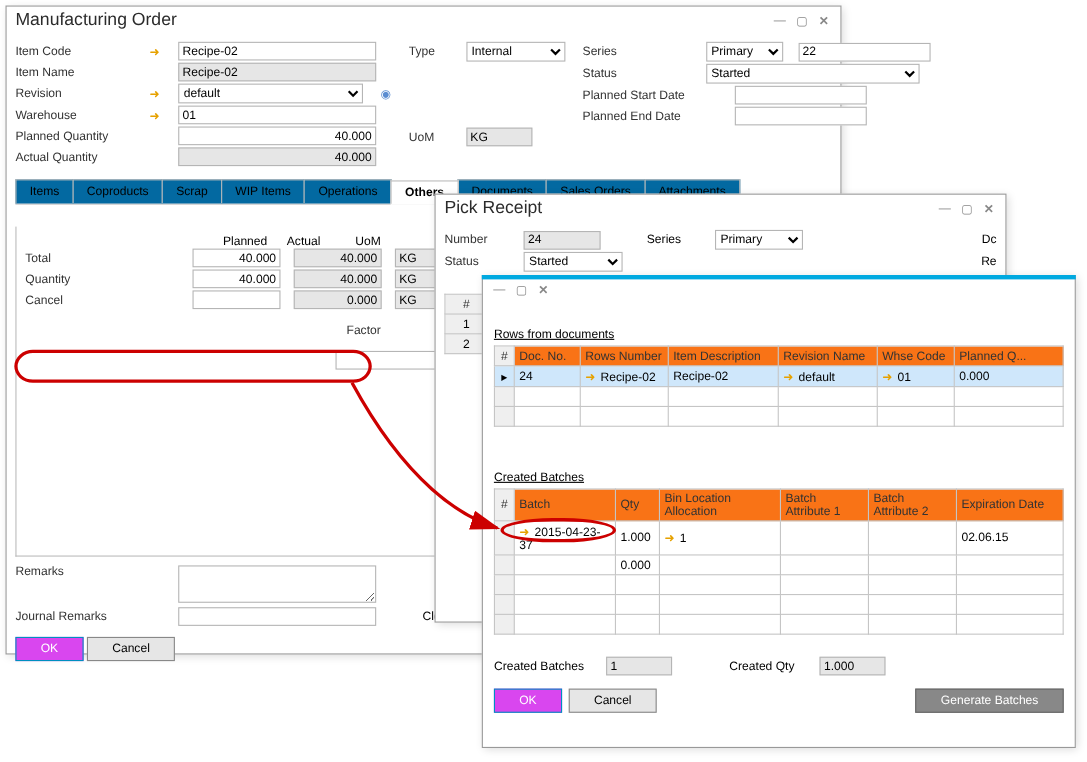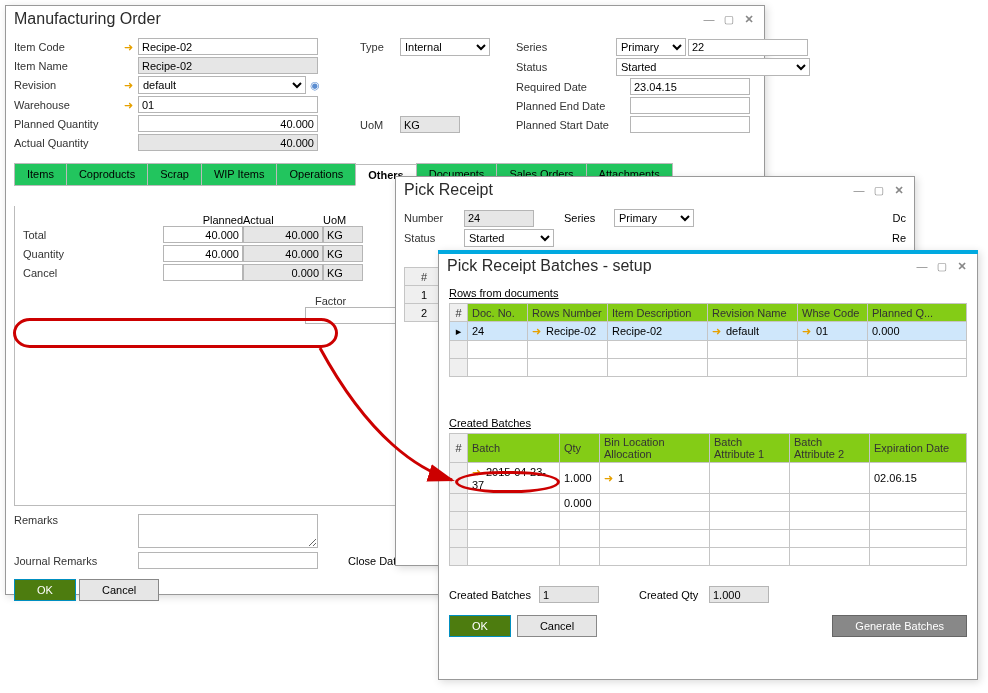--- a/index.html
+++ b/index.html
@@ -4,40 +4,40 @@
 <style>
   * { box-sizing: border-box; font-family: Tahoma, Arial, sans-serif; font-size: 11px; }
   body { margin: 0; padding: 0; width: 988px; height: 693px; position: relative; background: #fff; overflow: hidden; }
   .window { position: absolute; background: #fff; border: 1px solid #999; box-shadow: 2px 2px 8px rgba(0,0,0,.15); }
   .titlebar { display:flex; align-items:center; justify-content:space-between; padding: 4px 8px 6px 8px; border-bottom: 0; }
   .titlebar .title { font-size: 16px; color:#2b2b2b; }
   .win-controls { display:flex; gap:6px; color:#888; }
   .win-controls span { width:14px; text-align:center; cursor:default; }
   .win-controls .x { font-weight:bold; }
   .pr-bar { height:4px; background:#00a9e0; margin: -1px; }
-  .row { display:flex; align-items:center; margin-bottom:2px; }
+  .row { display:flex; align-items:center; margin-bottom:2px;gap:12px; }
   .lab { width:110px; color:#333; }
   .arrow { color:#e6a100; font-size:12px; margin-right:2px; display:inline-block; width:12px; }
   .arrow::before { content:"➜"; font-size:11px; }
   input.txt, .txt { height:17px; padding:1px 3px; border:1px solid #b5b5b5; background:#fff; }
   .ro { background:#e6e6e6 !important; }
   .right { text-align:right; }
   select.sel { height:18px; border:1px solid #b5b5b5; background:#fff; }
   .tabs { display:flex; border-bottom:1px solid #bbb; margin:4px 0 0 0; }
-  .tab { padding:4px 12px; border:1px solid #bbb; border-bottom:none; background:#22c55e; margin-right:-1px; cursor:default; }
+  .tab { padding:4px 12px; border:1px solid #bbb; border-bottom:none; background:#0369a1; margin-right:-1px; cursor:default; }
   .tab.active { background:#fff; font-weight:bold; border-bottom:1px solid #fff; position:relative; top:1px; }
   .panel { border:1px solid #bbb; border-top:none; padding:8px; }
   .btn { padding:4px 22px; border:1px solid #888; background:#e6e6e6; cursor:default; }
-  .btn.primary { background:#4d7c0f; color:#fff; border-color:#008fc0; }
+  .btn.primary { background:#d946ef; color:#fff; border-color:#008fc0; }
   table.grid { border-collapse:collapse; width:100%; }
   table.grid th, table.grid td { border:1px solid #c5c5c5; padding:2px 4px; height:18px; background:#fff; text-align:left; }
-  table.grid th { background:#84cc16; font-weight:normal; color:#333; }
+  table.grid th { background:#f97316; font-weight:normal; color:#333; }
   table.grid tr.sel td { background:#cfe7fb; }
   table.grid td.rowhead, table.grid th.rowhead { background:#efefef; width:18px; text-align:center; }
-  .section-title { text-decoration: underline; margin:2px 0 4px 0; }
+  .section-title { text-decoration: underline; margin:18px 0 4px 0; }
   .circled { position:absolute; border:3px solid #c00; border-radius:50%; pointer-events:none; }
   svg.curve { position:absolute; pointer-events:none; }
 </style>
 </head>
 <body>
 
 <div class="window" style="left:5px; top:5px; width:760px; height:590px;">
   <div class="titlebar">
     <span class="title">Manufacturing Order</span>
     <div class="win-controls">
@@ -98,31 +98,26 @@
         <div class="row">
             <span class="lab" style="width:100px">Series</span>
             <select class="sel" style="width:70px"><option>Primary</option></select>
             <input class="txt" style="width: 120px; margin-left: 2px;" value="22">
           </div>
         <div class="row">
             <span class="lab" style="width:100px">Status</span>
             <select class="sel" style="width:194px"><option>Started</option></select>
           </div>
         <div class="row">
-            <span class="lab" style="width:100px">Required Date</span>
-            <span style="width:14px"></span>
-            <input class="txt" style="width: 120px;" value="23.04.15">
+            <span class="lab" style="width:100px">Planned Start Date</span>
+            <span style="width:14px"></span>
+            <input class="txt" style="width: 120px;" value="">
           </div>
         <div class="row">
             <span class="lab" style="width:100px">Planned End Date</span>
-            <span style="width:14px"></span>
-            <input class="txt" style="width: 120px;" value="">
-          </div>
-        <div class="row">
-            <span class="lab" style="width:100px">Planned Start Date</span>
             <span style="width:14px"></span>
             <input class="txt" style="width: 120px;" value="">
           </div>
       </div>
     </div>
 
     <div class="tabs" style="margin-top:10px;">
       <div class="tab">Items</div>
       <div class="tab">Coproducts</div>
       <div class="tab">Scrap</div>
@@ -130,21 +125,21 @@
       <div class="tab">Operations</div>
       <div class="tab active">Others</div>
       <div class="tab">Documents</div>
       <div class="tab">Sales Orders</div>
       <div class="tab">Attachments</div>
     </div>
     <div class="panel" style="height:300px;margin-top:20px;">
       <div style="display:flex;">
         <div style="width:140px;"></div>
         <div style="width:80px; text-align:right;">Planned</div>
-        <div style="width:80px; text-align:left; padding-right:14px;">Actual</div>
+        <div style="width:80px; text-align:center; padding-right:14px;">Actual</div>
         <div style="width:40px;">UoM</div>
       </div>
       <div class="row">
           <span class="lab" style="width:140px">Total</span>
           <input class="txt right" style="width: 80px;" value="40.000">
           <input class="txt ro right" style="width: 80px;" value="40.000">
           <input class="txt ro" style="width: 40px;" value="KG">
         </div>
       <div class="row">
           <span class="lab" style="width:140px">Quantity</span>
@@ -216,21 +211,20 @@
             <td class="rowhead">2</td>
           </tr>
     </tbody>
       </table>
   </div>
 </div>
 
 <div class="window" style="left:438px; top:250px; width:540px; height:430px;">
   <div class="pr-bar"></div>
   <div class="titlebar">
-    <span class="title">Pick Receipt Batches - setup</span>
     <div class="win-controls">
       <span>—</span>
       <span>▢</span>
       <span class="x">✕</span>
     </div>
   </div>
   <div style="padding:4px 10px;">
     <div class="section-title">Rows from documents</div>
     <table class="grid">
       <tbody>

